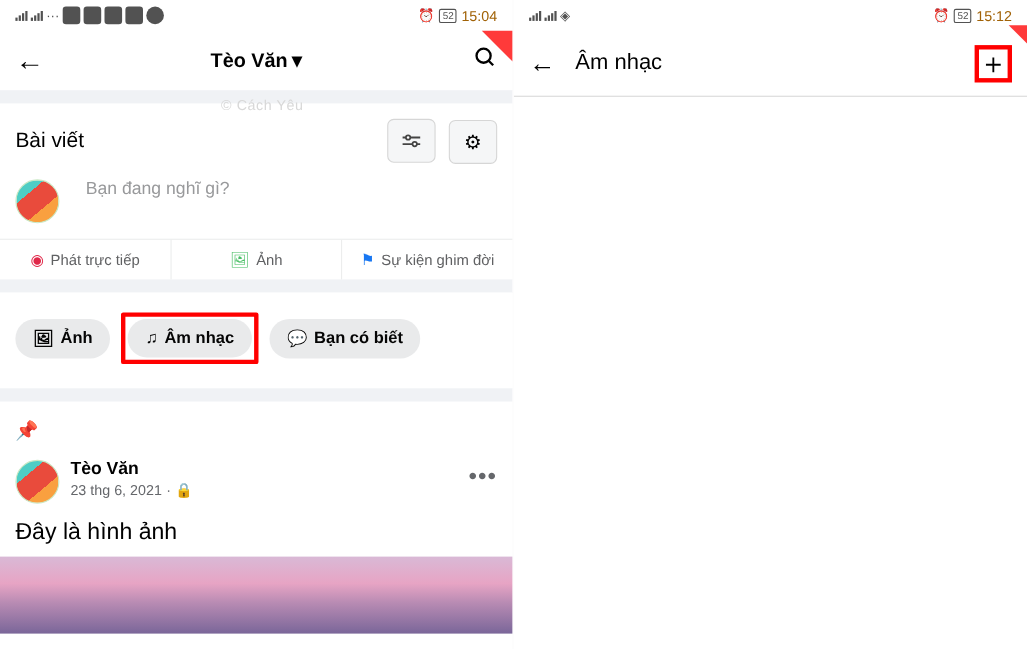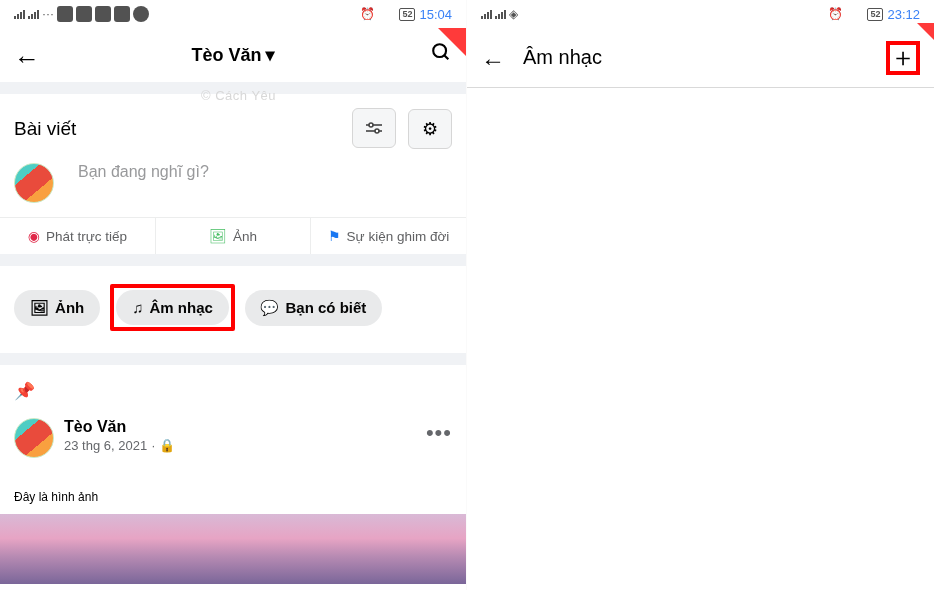--- a/index.html
+++ b/index.html
@@ -12,22 +12,22 @@
     .status-left { display: flex; align-items: center; gap: 3px; }
     .status-right { display: flex; align-items: center; gap: 4px; }
     .signal-icon { display: inline-flex; align-items: flex-end; gap: 1px; }
     .signal-icon span { width: 2px; background: #525252; }
     .signal-icon span:nth-child(1){height:3px}
     .signal-icon span:nth-child(2){height:5px}
     .signal-icon span:nth-child(3){height:7px}
     .signal-icon span:nth-child(4){height:9px}
     .app-badge { width: 16px; height: 16px; background: #525252; border-radius: 3px; display: inline-flex; }
     .app-badge.round { border-radius:50%; }
-    .battery-box { border: 1px solid #525252; border-radius: 2px; padding: 0 2px; font-size: 9px; font-weight: bold; line-height: 11px; margin-left: 20px;}
-    .time { font-size: 13px; color: #3b82f6; }
+    .battery-box { border: 1px solid #525252; border-radius: 2px; padding: 0 2px; font-size: 9px; font-weight: normal; line-height: 11px;}
+    .time { font-size: 13px; color: #a16207; }
 
     
     .hdr-left { height: 54px; display: flex; align-items: center; justify-content: space-between; padding: 0 14px; position: relative; }
     .hdr-left .back { font-size: 26px; font-weight:bold; }
     .hdr-left .title-wrap { position:absolute; left:0; right:0; text-align:center; pointer-events:none; }
     .hdr-left .title { font-size: 18px; font-weight: 600; display:inline-flex; align-items:center; gap:4px; }
     .hdr-left .search { font-size: 24px; font-weight:bold; }
     .corner-flag-l { position:absolute; top:0; right:0; width:0;height:0; border-left:28px solid transparent; border-top:28px solid #ff3a3a; }
 
     .gray-gap { height: 12px; background: #f0f2f5; }
@@ -57,21 +57,21 @@
     .pill-icon { font-size:15px; }
     .red-box { border:4px solid #ff0000; border-radius:2px; padding:2px; }
 
     
     .pinned-hdr { display:flex; align-items:center; gap:8px; padding:16px 14px 8px; font-size:17px; font-weight:700; }
     .post-head { display:flex; align-items:flex-start; gap:10px; padding:8px 14px; }
     .post-head .meta { flex:1; }
     .post-head .name { font-size:16px; font-weight:700; }
     .post-head .sub { font-size:13px; color:#65676b; display:flex; align-items:center; gap:4px; margin-top:2px;text-align:right; }
     .more { color:#65676b; font-size:22px; letter-spacing:1px; padding-top:2px;}
-    .post-text { padding: 6px 14px 10px; font-size:12px;margin-top:18px; }
+    .post-text { padding: 6px 14px 10px; font-size:21px; }
     .post-image { height:70px; background:linear-gradient(180deg,#d9b9d6 0%, #e7a4c4 35%, #b88bb3 60%, #7a6699 100%); position:relative; }
 
     
     .hdr-right { height:60px; display:flex; align-items:center; padding:0 14px; gap:18px; border-bottom:1px solid #d9d9d9; position:relative; }
     .hdr-right .back { font-size:24px; font-weight:bold; }
     .hdr-right .title { font-size:20px; }
     .add-wrap { margin-left:auto; }
     .add-box { width:34px; height:34px; border:4px solid #ff0000; display:inline-flex; align-items:center; justify-content:center; font-size:26px; font-weight:400; }
     .corner-flag-r { position:absolute; top:-5px; right:-5px; width:0;height:0; border-left:22px solid transparent; border-top:22px solid #ff3a3a; }
 
@@ -224,21 +224,21 @@
           <span></span>
           <span></span>
           <span></span>
           <span></span>
         </span>
       <span>◈</span>
     </div>
     <div class="status-right">
       <span>⏰</span>
       <span class="battery-box">52</span>
-      <span class="time">23:12</span>
+      <span class="time">15:12</span>
     </div>
   </div>
 
   <div class="hdr-right">
     <span class="back">←</span>
     <span class="title">Âm nhạc</span>
     <span class="add-wrap">
       <span class="add-box">
         <span>＋</span>
       </span>

